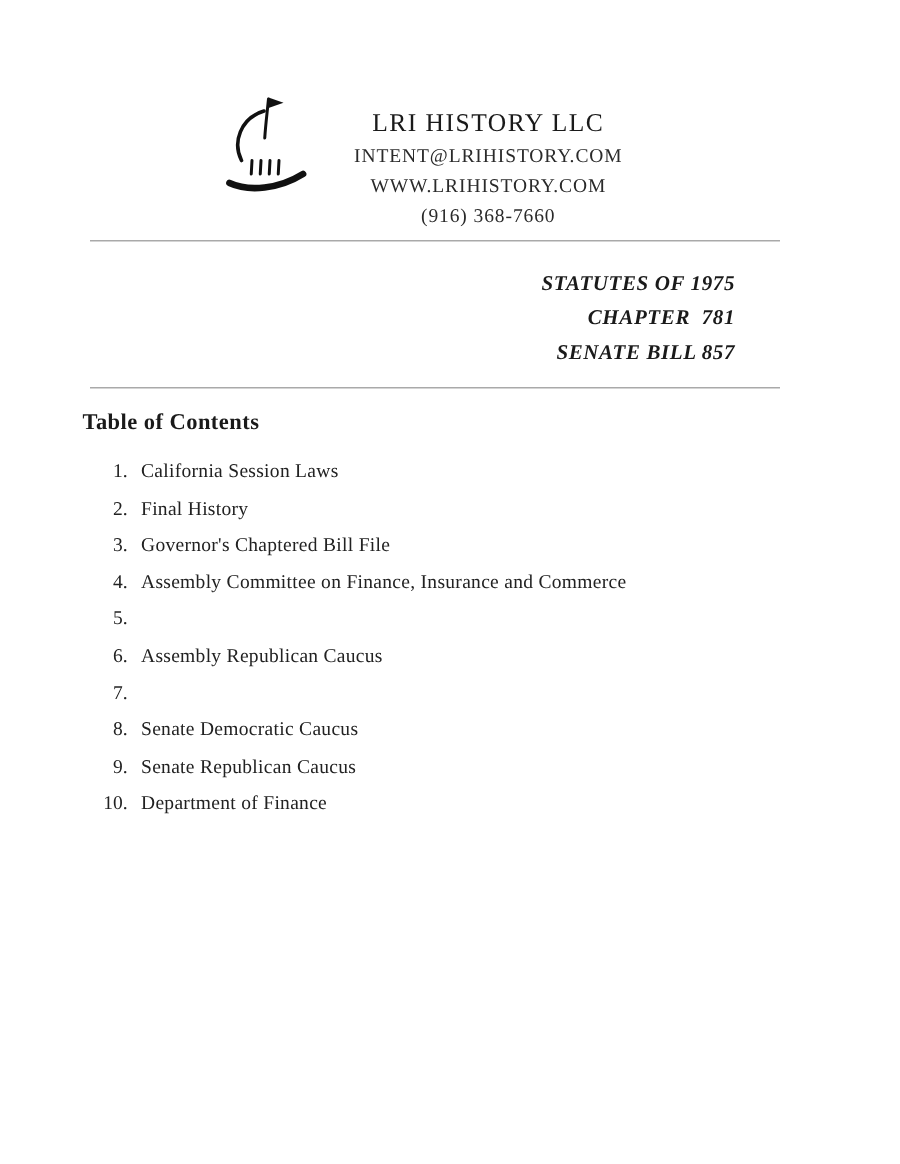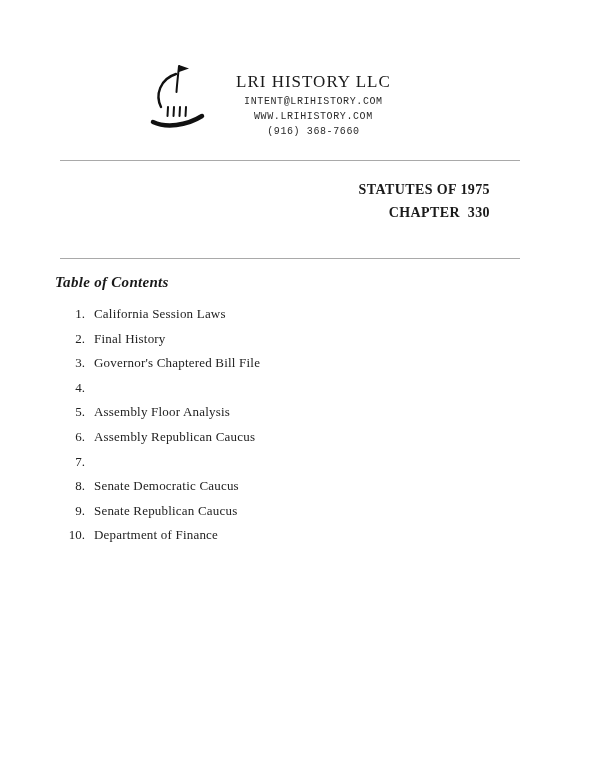--- a/index.html
+++ b/index.html
@@ -37,65 +37,64 @@
     align-items: center;
     padding-top: 10px;
   }
   .company-name {
     font-size: 17px;
     letter-spacing: 1px;
     color: #1a1a1a;
     white-space: nowrap;
   }
   .contact-line {
-    font-size: 10px;
+    font-size: 13px;
     letter-spacing: 0.6px;
     color: #2a2a2a;
     margin-top: 4px;
     white-space: nowrap;
-    font-family: Liberation Mono, monospace;
   }
 
   .rule {
     position: absolute;
     left: 60px;
     width: 460px;
     border: none;
     border-top: 1px solid #a9a9a9;
     margin: 0;
   }
   .rule-1 { top: 160px; }
   .rule-2 { top: 258px; }
 
   
   .statutes-block {
     position: absolute;
     top: 178px;
     right: 110px;
     text-align: right;
+    font-style: italic;
   }
   .statutes-line {
     font-size: 14px;
     font-weight: bold;
     line-height: 23px;
     letter-spacing: 0.4px;
     white-space: pre;
     color: #1a1a1a;
   }
 
   
   .toc-title {
     position: absolute;
     top: 274px;
     left: 55px;
     font-size: 15px;
     font-weight: bold;
     letter-spacing: 0.3px;
     color: #1a1a1a;
-    font-style: italic;
   }
   .toc-list {
     position: absolute;
     top: 306px;
     left: 55px;
     width: 470px;
   }
   .toc-row {
     display: flex;
     align-items: baseline;
@@ -142,21 +141,22 @@
       <div class="contact-line">INTENT@LRIHISTORY.COM</div>
       <div class="contact-line">WWW.LRIHISTORY.COM</div>
       <div class="contact-line">(916) 368-7660</div>
     </div>
   </div>
 
   <hr class="rule rule-1">
 
   <div class="statutes-block">
     <div class="statutes-line">STATUTES OF 1975</div>
-    <div class="statutes-line">CHAPTER  330</div>
+    <div class="statutes-line">CHAPTER  781</div>
+    <div class="statutes-line">SENATE BILL 857</div>
   </div>
 
   <hr class="rule rule-2">
 
   <div class="toc-title">Table of Contents</div>
 
   <div class="toc-list">
     <div class="toc-row">
       <span class="toc-num">1.</span>
       <span class="toc-label">California Session Laws</span>
@@ -167,25 +167,25 @@
       <span class="toc-label">Final History</span>
     </div>
 
     <div class="toc-row">
       <span class="toc-num">3.</span>
       <span class="toc-label">Governor's Chaptered Bill File</span>
     </div>
 
     <div class="toc-row">
       <span class="toc-num">4.</span>
+      <span class="toc-label">Assembly Committee on Finance, Insurance and Commerce</span>
     </div>
 
     <div class="toc-row">
       <span class="toc-num">5.</span>
-      <span class="toc-label">Assembly Floor Analysis</span>
     </div>
 
     <div class="toc-row">
       <span class="toc-num">6.</span>
       <span class="toc-label">Assembly Republican Caucus</span>
     </div>
 
     <div class="toc-row">
       <span class="toc-num">7.</span>
     </div>

